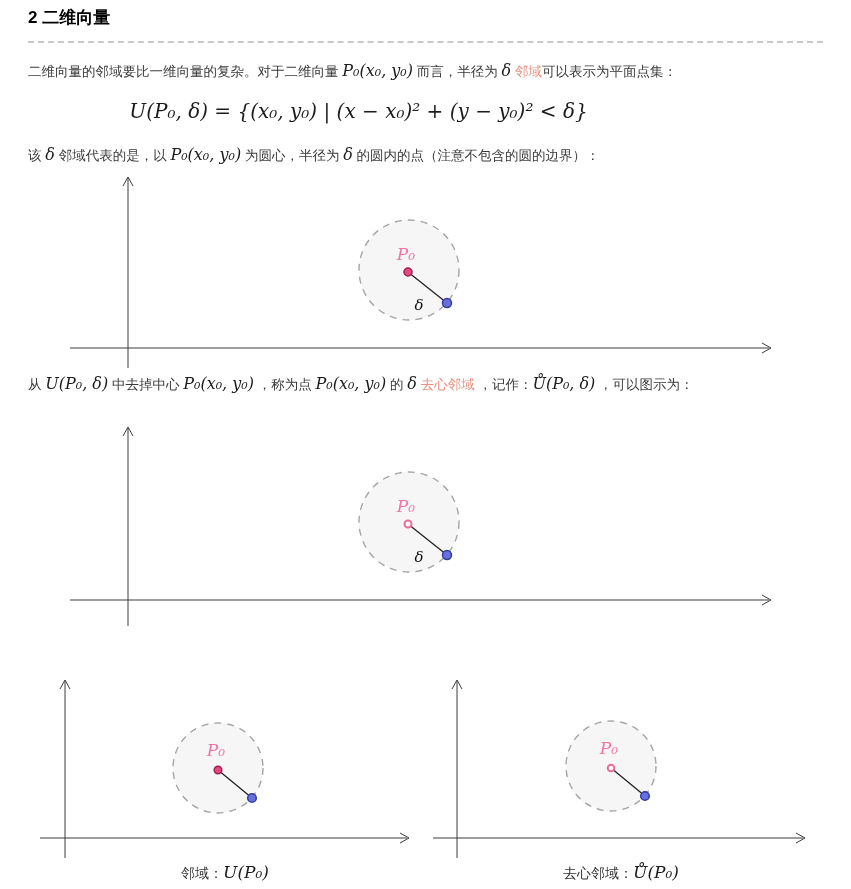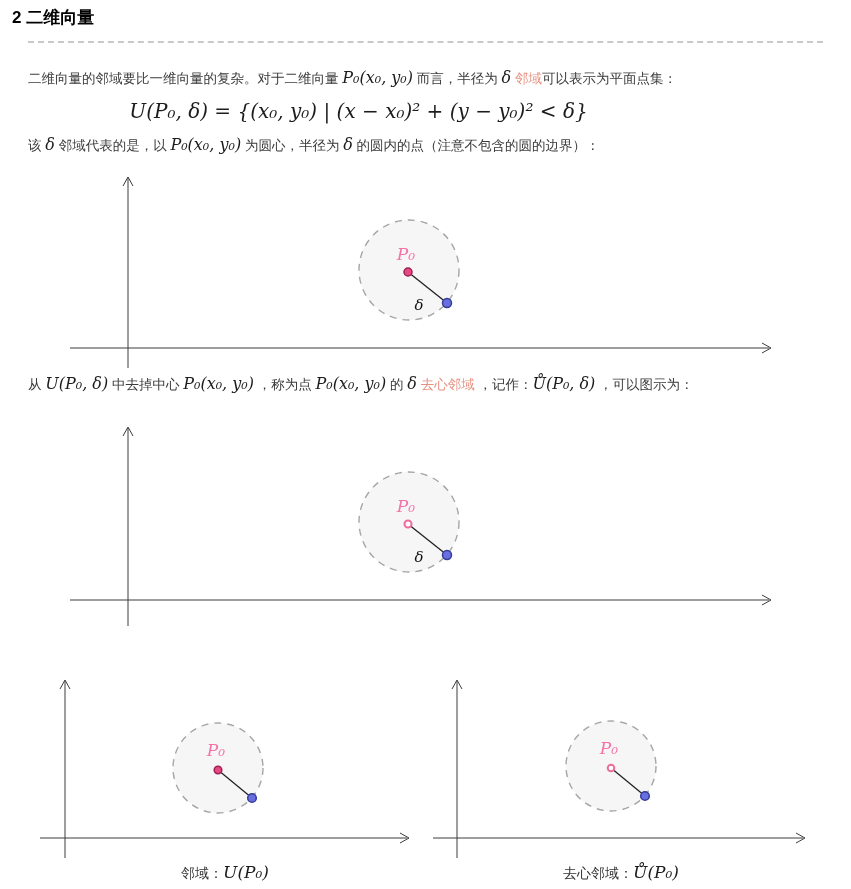--- a/index.html
+++ b/index.html
@@ -1,19 +1,19 @@
 <!DOCTYPE html>
 <html><head>
 <meta charset="utf-8">
 <style>
   html,body{margin:0;padding:0;background:#ffffff;}
   #page{position:relative;width:851px;height:889px;background:#ffffff;overflow:hidden;
         font-family:"Liberation Sans",sans-serif;color:#3a3a3a;}
   .abs{position:absolute;}
-  #title{left:12px;top:6px;font-size:17px;font-weight:bold;color:#000;}
+  #title{left:28px;top:6px;font-size:17px;font-weight:bold;color:#000;}
   #divider{left:28px;right:28px;top:41px;height:0;border-top:2px dashed #c9c9c9;}
   .para{left:28px;right:28px;font-size:13.5px;line-height:22px;white-space:normal;color:#3a3a3a;}
   .zh{font-family:"Liberation Sans",sans-serif;color:#3a3a3a;}
   .hl{color:#e89080;}
   .math{font-family:"DejaVu Serif","Liberation Serif",serif;font-style:italic;
         font-size:16px;color:#1c1c1c;}
   #formula{left:0;width:717px;top:95px;text-align:center;
            font-family:"DejaVu Serif","Liberation Serif",serif;font-style:italic;
            font-size:20px;color:#1c1c1c;line-height:32px;}
   svg{display:block;}
@@ -32,27 +32,27 @@
             font-size:17px;fill:#1c1c1c;}
 </style>
 </head>
 <body>
 
 <div id="page">
 
   <div id="title" class="abs">2 二维向量</div>
   <div id="divider" class="abs"></div>
 
-  <p class="para abs" style="top:53px">
+  <p class="para abs" style="top:46px">
     <span class="zh">二维向量的邻域要比一维向量的复杂。对于二维向量 </span><span class="math">P₀(x₀, y₀)</span><span class="zh"> 而言，半径为 </span><span class="math">δ</span><span class="zh"> </span><span class="zh hl">邻域</span><span class="zh">可以表示为平面点集：</span>
   </p>
 
   <div id="formula" class="abs">U(P₀, δ) = {(x₀, y₀) | (x − x₀)² + (y − y₀)² &lt; δ}</div>
 
-  <p class="para abs" style="top:120px">
+  <p class="para abs" style="top:130px">
     <span class="zh">该 </span><span class="math">δ</span><span class="zh"> 邻域代表的是，以 </span><span class="math">P₀(x₀, y₀)</span><span class="zh"> 为圆心，半径为 </span><span class="math">δ</span><span class="zh"> 的圆内的点（注意不包含的圆的边界）：</span>
   </p>
 
   <svg class="abs" style="left:0;top:170px" width="851" height="202" viewBox="0 0 851 202">
     <line class="axis" x1="70" y1="178" x2="769" y2="178"></line>
     <path class="axis" d="M762,173 L771,178 L762,183"></path>
     <line class="axis" x1="128" y1="8" x2="128" y2="198"></line>
     <path class="axis" d="M123,16 L128,7 L133,16"></path>
     <circle class="ncircle" cx="409" cy="100" r="50"></circle>
     <text class="plabel" x="406" y="90" text-anchor="middle">P₀</text>

